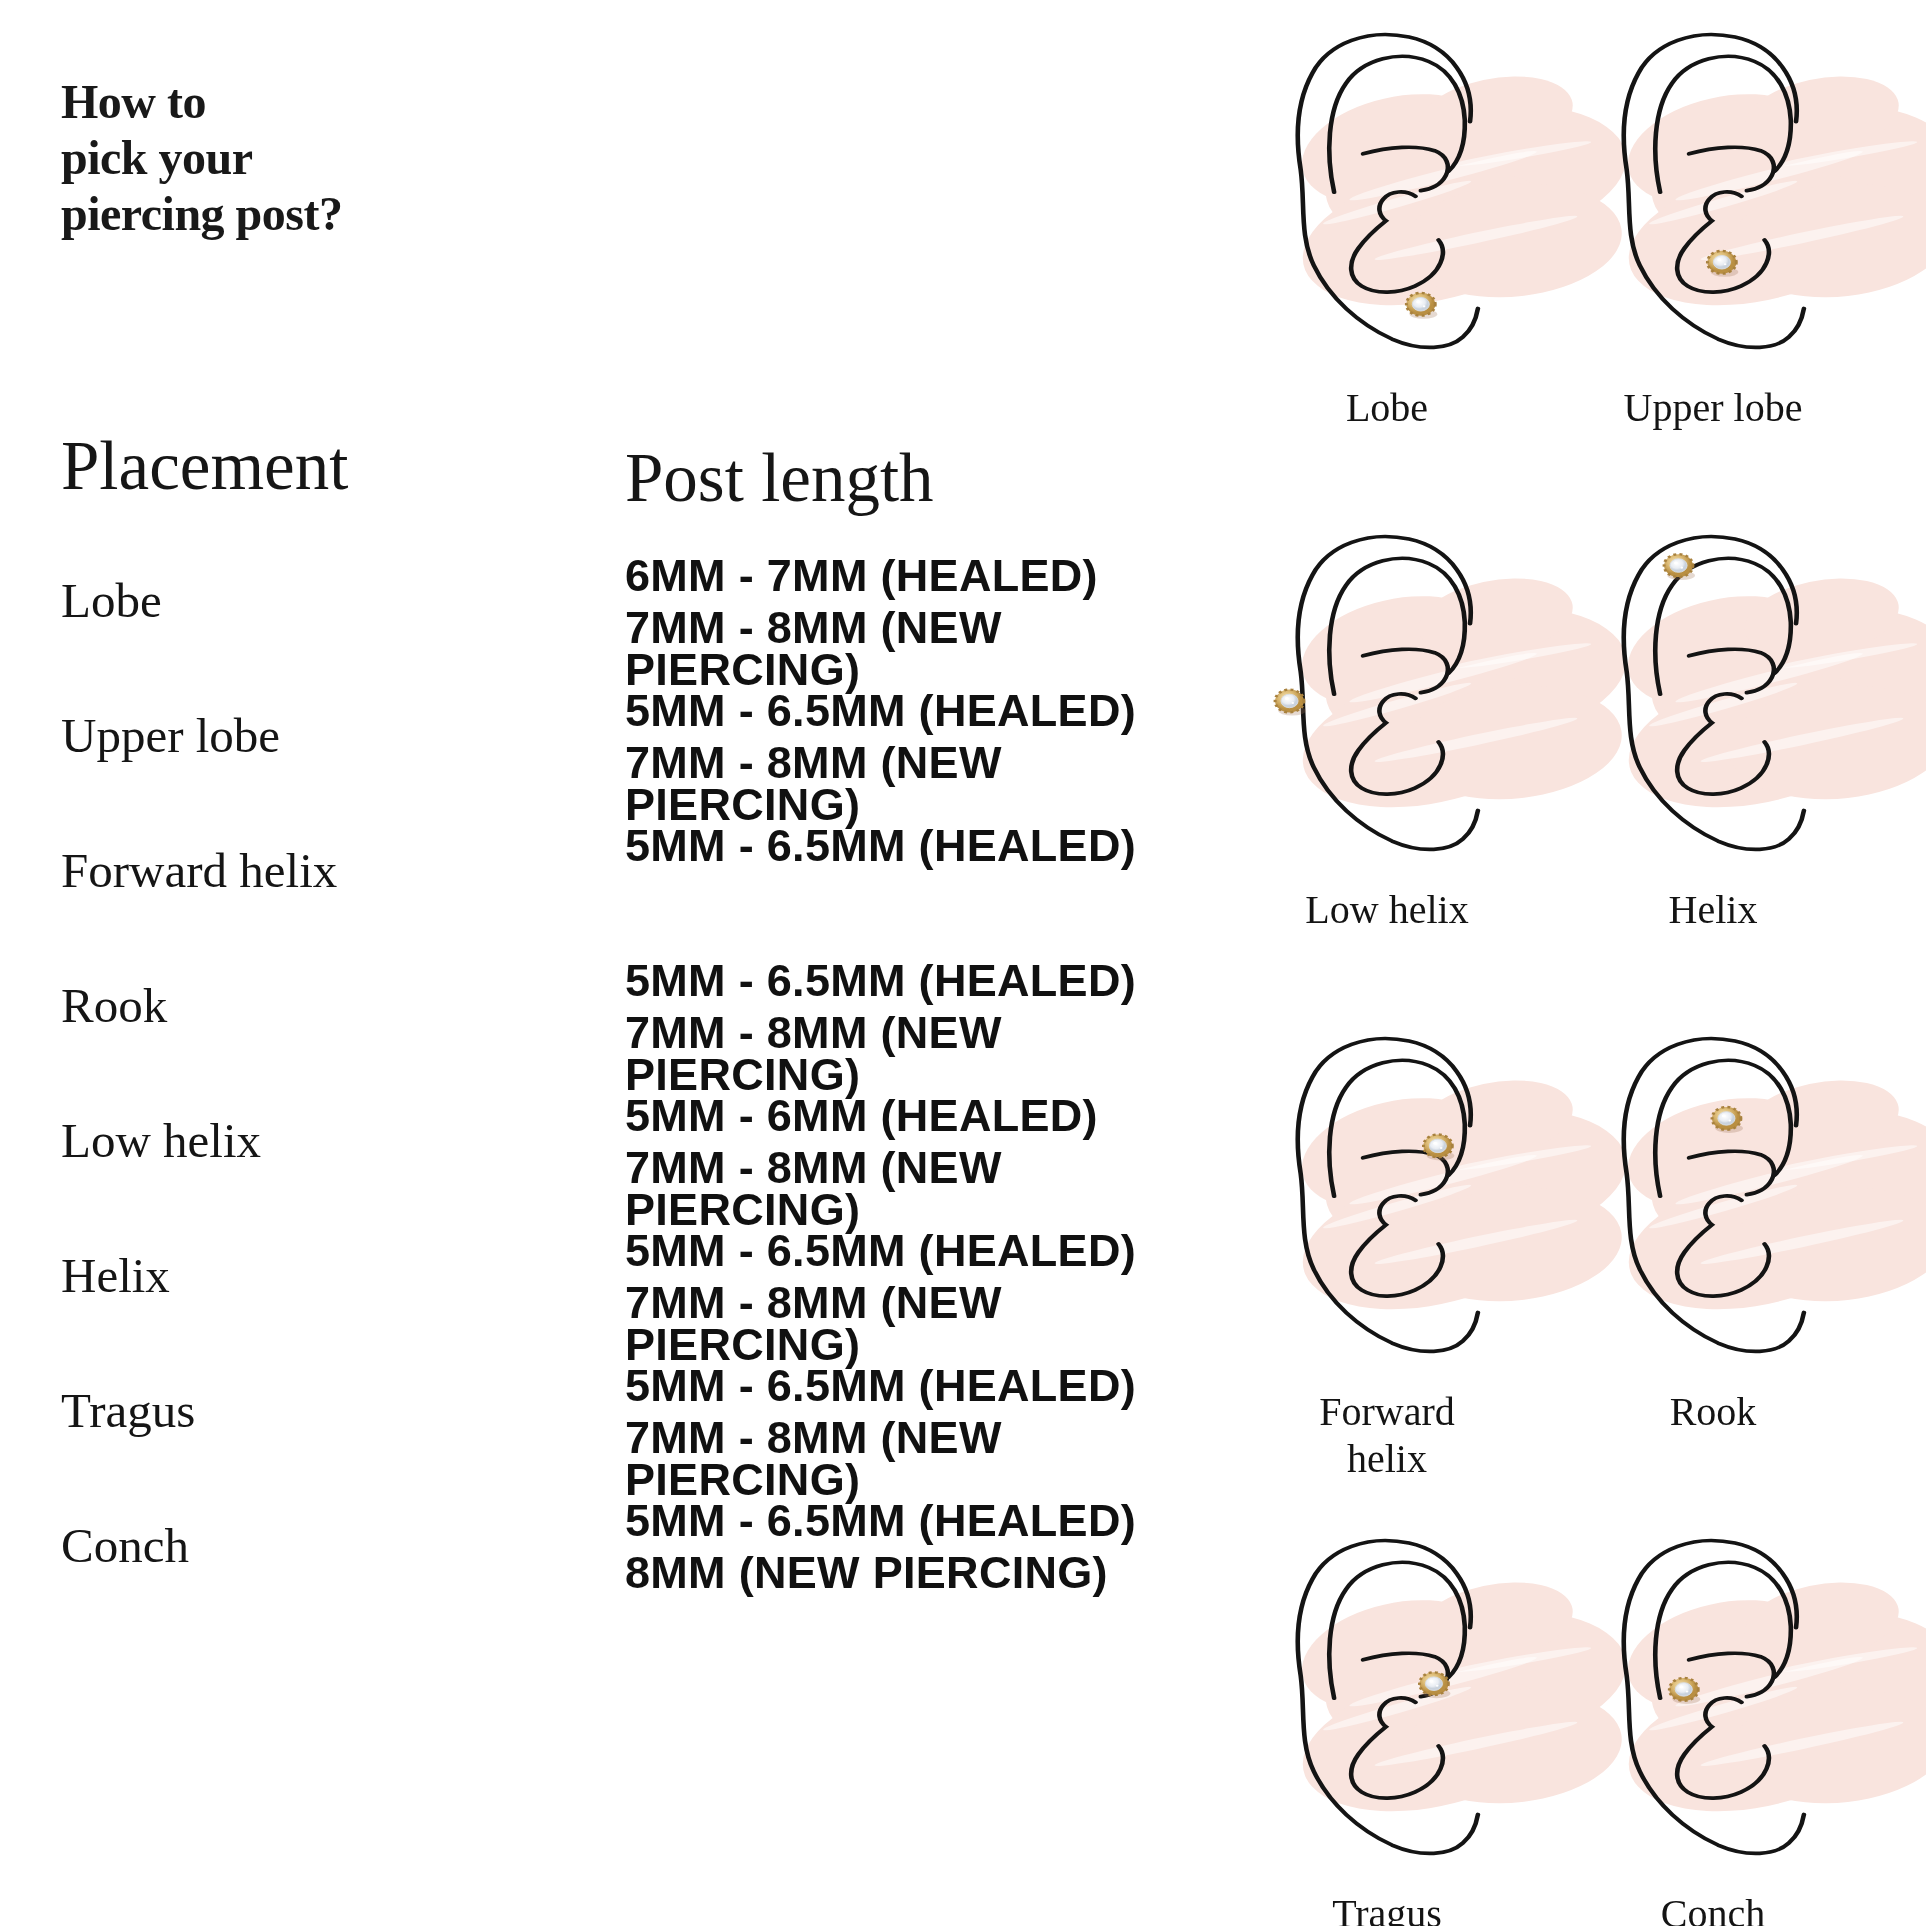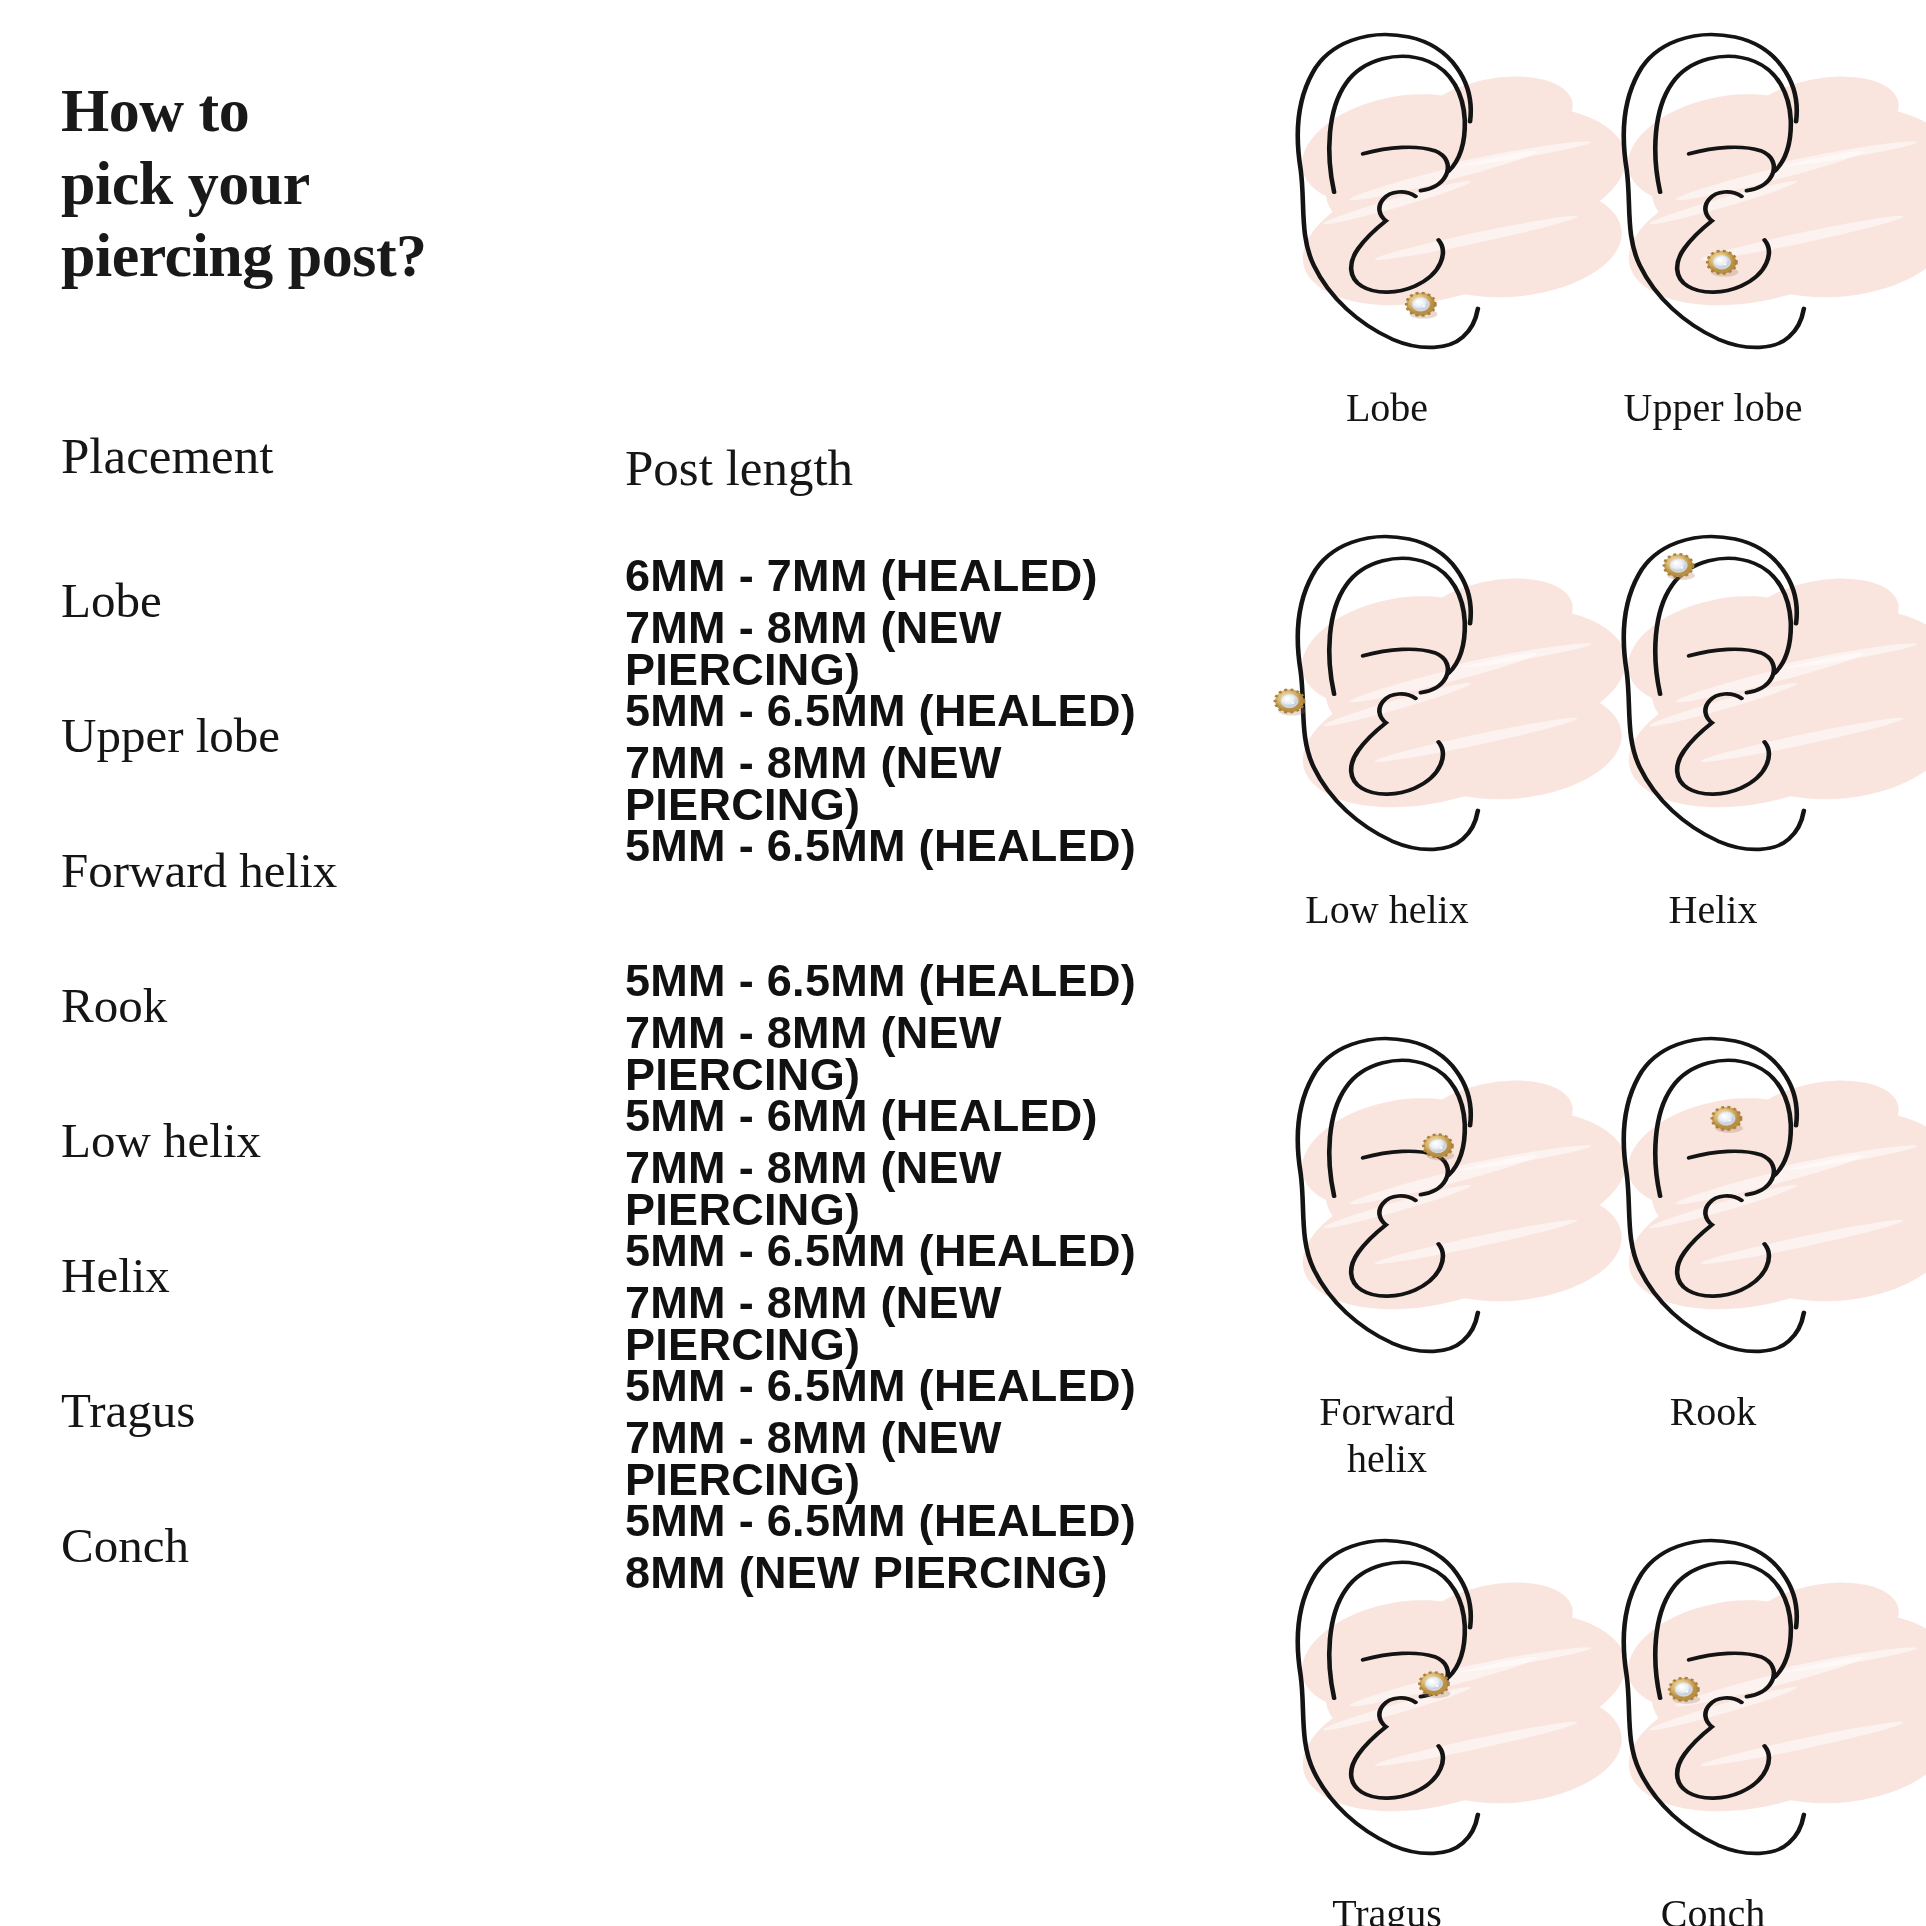--- a/index.html
+++ b/index.html
@@ -3,24 +3,24 @@
 <meta charset="utf-8">
 <style>
   html,body{margin:0;padding:0;background:#fff;}
   .page{
     position:relative;width:1926px;height:1926px;background:#ffffff;
     overflow:hidden;font-family:"Liberation Serif", serif;color:var(--text,#161616);
   }
   
   .title{
     position:absolute;left:61px;top:74px;
-    font-size:62px;line-height:1.17;font-weight:700;letter-spacing:-0.5px;color:#191919;
-  }
-  
-  .headers{position:absolute;left:61px;top:427px;width:1144px;height:60px;font-size:51px;}
+    font-size:48px;line-height:1.17;font-weight:700;letter-spacing:-0.5px;color:#191919;
+  }
+  
+  .headers{position:absolute;left:61px;top:427px;width:1144px;height:60px;font-size:69px;}
   .header-placement{position:absolute;left:0;top:0;}
   .header-postlength{position:absolute;left:564px;top:12px;font-family:Liberation Serif, serif;}
   
   .rows{position:absolute;left:61px;top:555px;width:1154px;}
   .row{position:relative;height:135px;}
   .placement{
     position:absolute;left:0;top:21px;font-size:49px;line-height:49px;color:#151515;
   }
   .values{
     position:absolute;left:564px;top:0;

